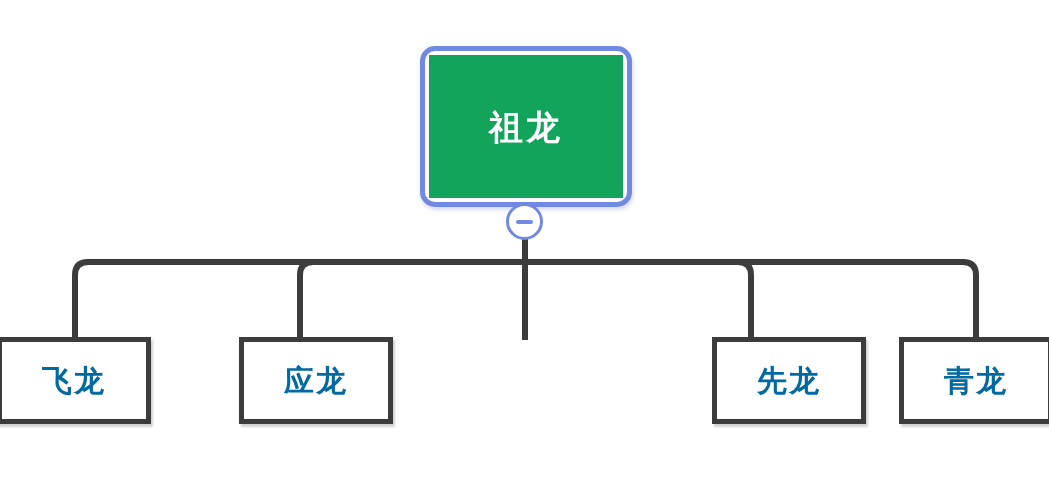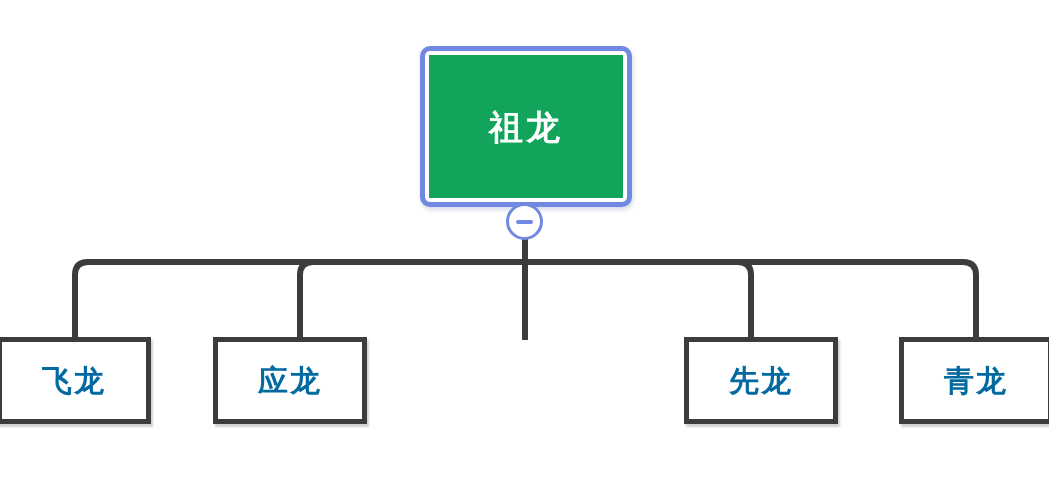--- a/index.html
+++ b/index.html
@@ -16,21 +16,21 @@
     left: 0; top: 0;
     width: 1049px; height: 495px;
   }
   
   .root-sel {
     position: absolute;
     left: 420px; top: 46px;
     width: 212px; height: 161px;
     box-sizing: border-box;
     border: 5px solid #7289e2;
-    border-radius: 10px;
+    border-radius: 15px;
     background: #ffffff;
     padding: 4px;
     box-shadow: 1px 3px 4px rgba(90, 110, 170, 0.25);
     cursor: pointer;
     text-align: right;
   }
   .root-inner {
     width: 100%; height: 100%;
     background: #12a45a;
     display: flex;
@@ -79,23 +79,23 @@
     cursor: pointer;
   }
   .child-label {
     color: #0369a1;
     font-size: 30px;
     font-weight: bold;
     letter-spacing: 2px;
     line-height: 1;
   }
   .c0 { left: -3px; }
-  .c1 { left: 213px; }
+  .c1 { left: 239px; }
   .c2 { left: 448px; }
-  .c3 { left: 684px; }
+  .c3 { left: 712px; }
   .c4 { left: 899px; }
 </style>
 </head>
 <body>
 
 <div class="canvas">
 
   <svg class="connectors" viewBox="0 0 1049 495" fill="none">
     <path d="M 525 196 L 525 340" stroke-width="6" stroke="#3c3c3c"></path>
     <path d="M 525 262 L 88 262 Q 75 262 75 275 L 75 340" stroke-width="6" stroke="#3c3c3c"></path>

